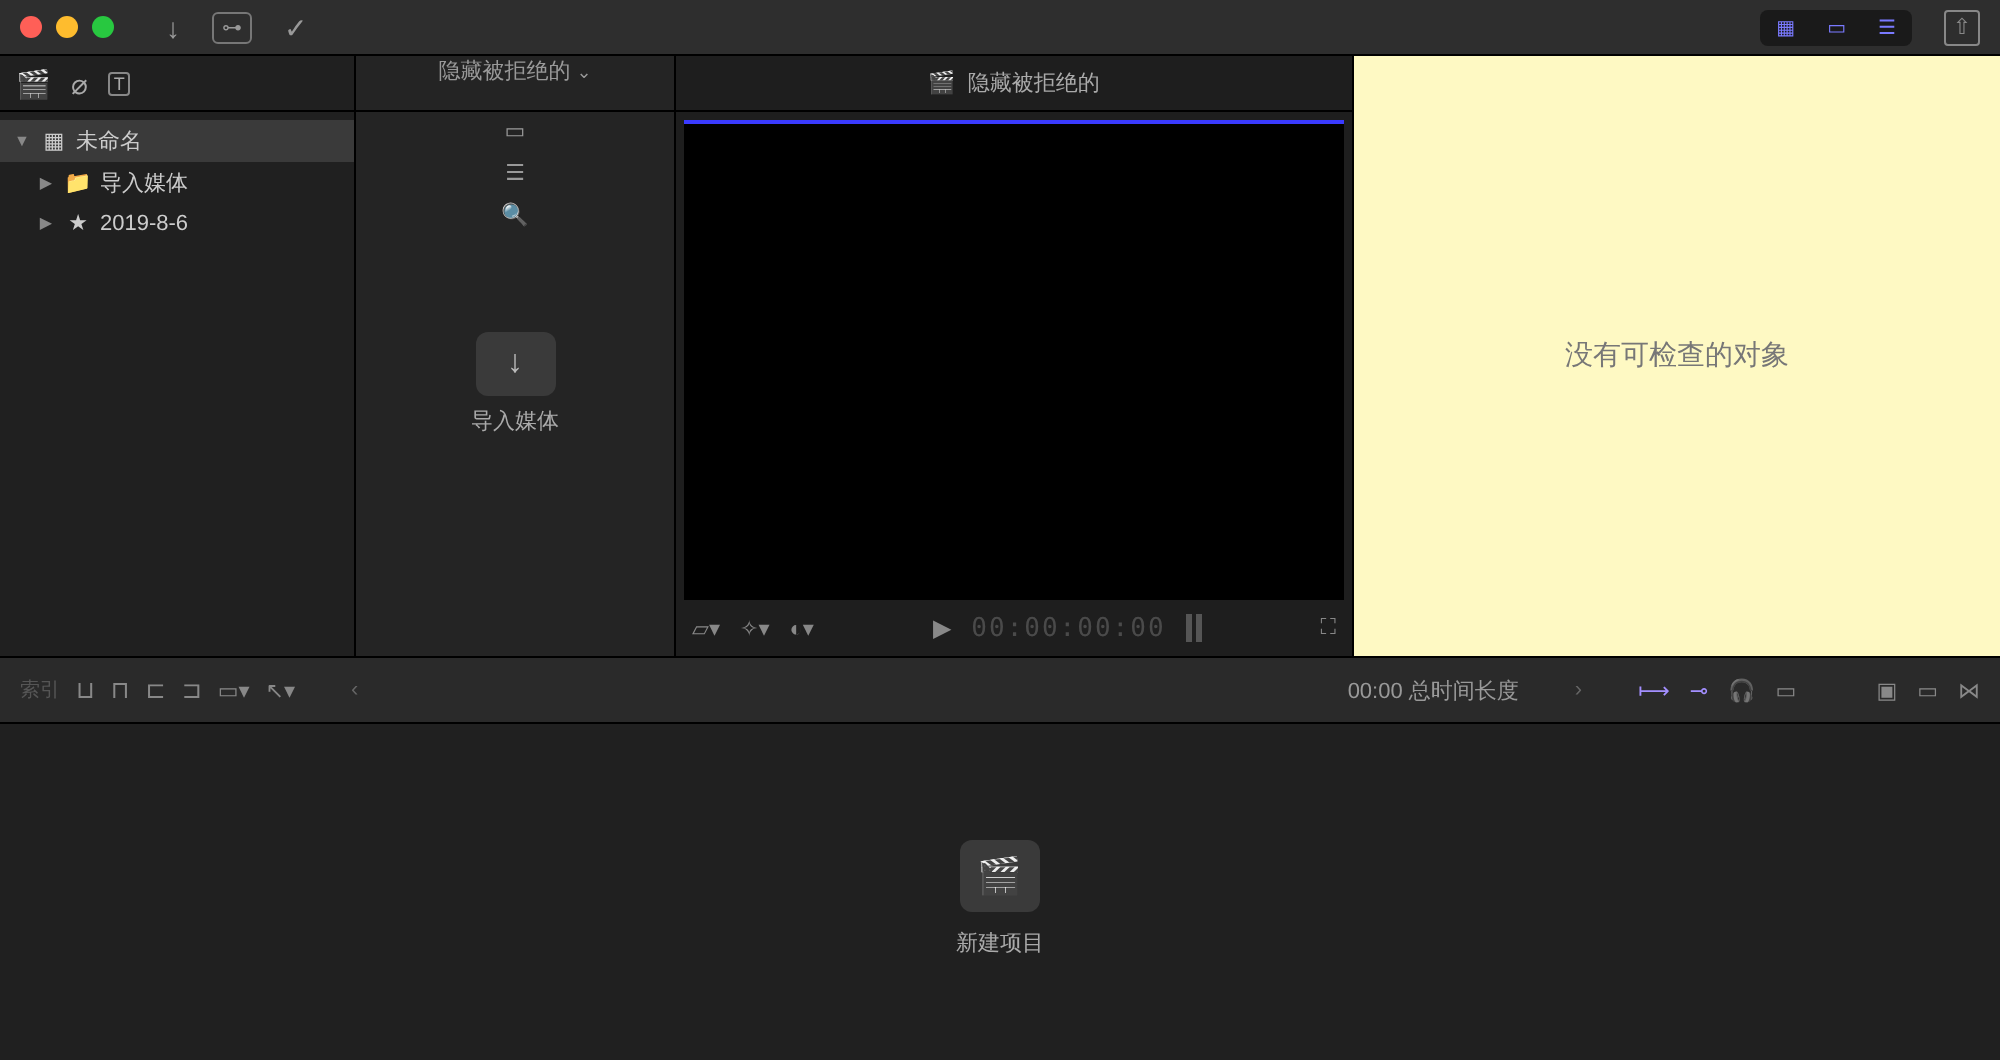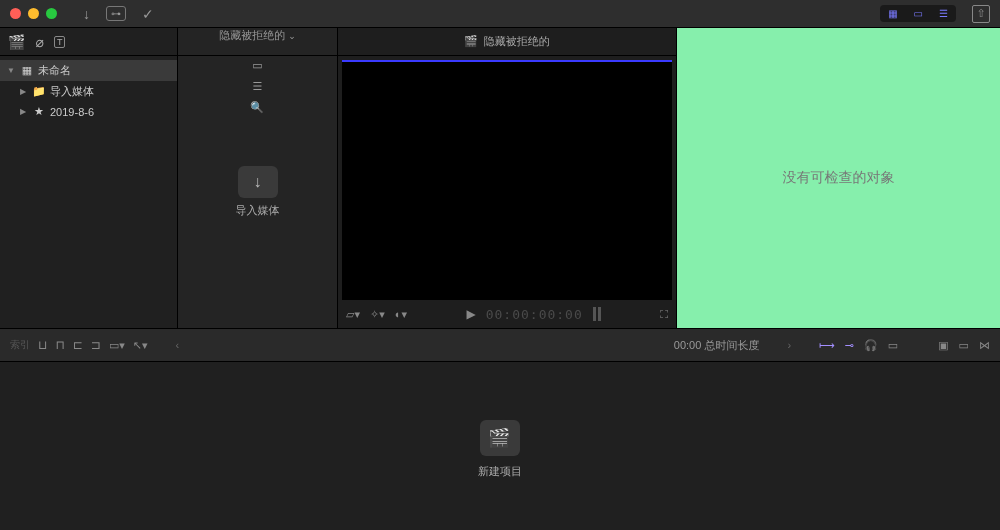--- a/index.html
+++ b/index.html
@@ -35,21 +35,21 @@
   .viewer-hdr { height: 28px; display: flex; align-items: center; justify-content: center; gap: 40px; border-bottom: 1px solid #000; color: #aaa; }
   .vh-center { display: flex; align-items: center; gap: 6px; }
   .viewer-canvas { flex: 1; margin: 4px 4px 0 4px; background: #000; border-top: 2px solid #3a3aff; }
   .viewer-ctrl { height: 28px; display: flex; align-items: center; padding: 0 8px; gap: 10px; color: #888; }
   .vc-spacer { flex: 1; }
   .vc-play { color: #888; font-size: 12px; }
   .vc-tc { color: #4a4a4a; font-family: monospace; font-size: 13px; letter-spacing: 1px; }
   .vc-bars { display: flex; gap: 2px; }
   .vc-bar { width: 3px; height: 14px; background: #555; }
 
-  .inspector { width: 324px; background: #86efac; border-left: 1px solid #000; display: flex; align-items: center; justify-content: center; }
+  .inspector { width: 324px; background: #fef9c3; border-left: 1px solid #000; display: flex; align-items: center; justify-content: center; }
   .insp-empty { color: #777; font-size: 14px; }
 
   .timeline-hdr { height: 28px; background: #2a2a2a; border-top: 1px solid #000; border-bottom: 1px solid #000; display: flex; align-items: center; padding: 16px 10px; gap: 8px; }
   .th-icons { display: flex; gap: 8px; color: #888; font-size: 12px; }
   .th-center { flex: 1; text-align: right; color: #999; font-size: 11px; }
   .th-right { display: flex; gap: 10px; color: #888; align-items: center; }
   .th-r-active { color: #a38fff; }
   .th-chev { color: #666; padding: 0 20px; }
 
   .timeline { height: 174px; background: #202020; display: flex; flex-direction: column; align-items: center; justify-content: center; }

